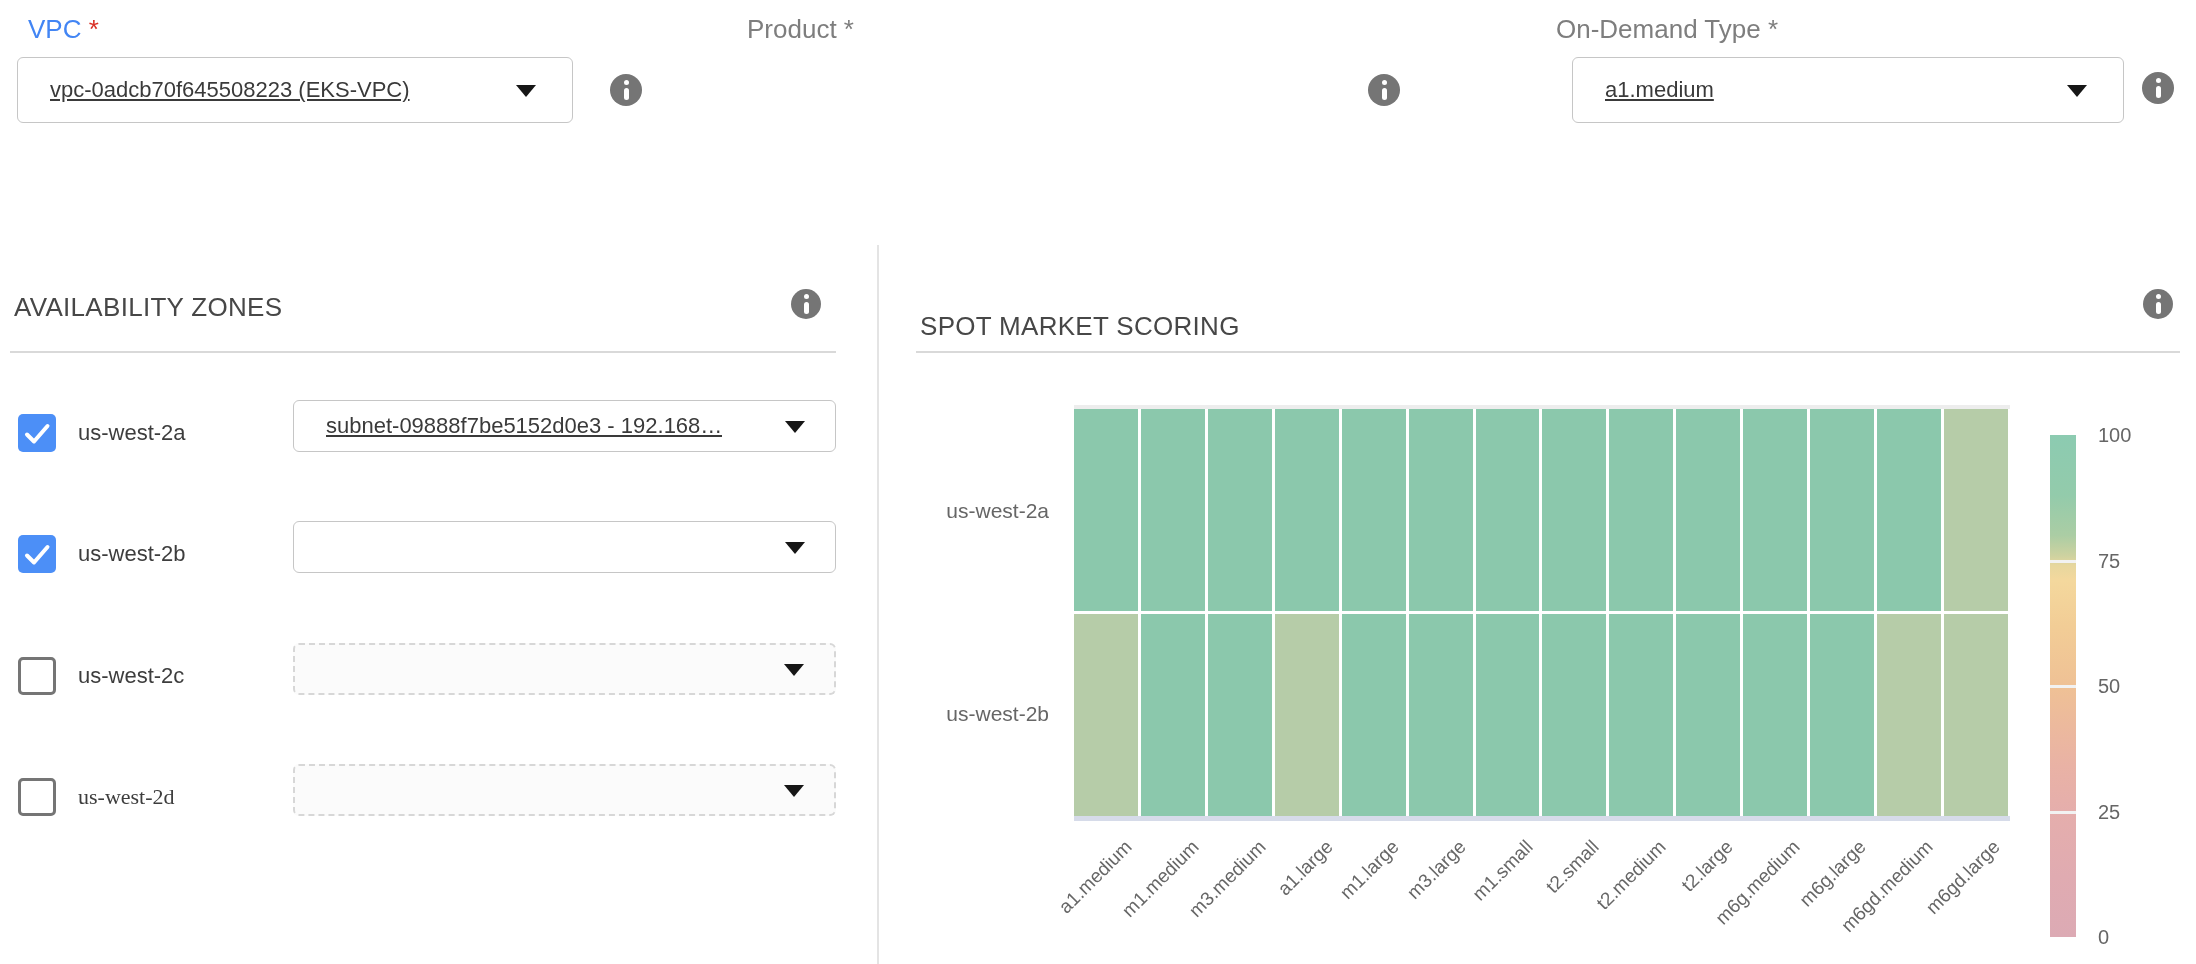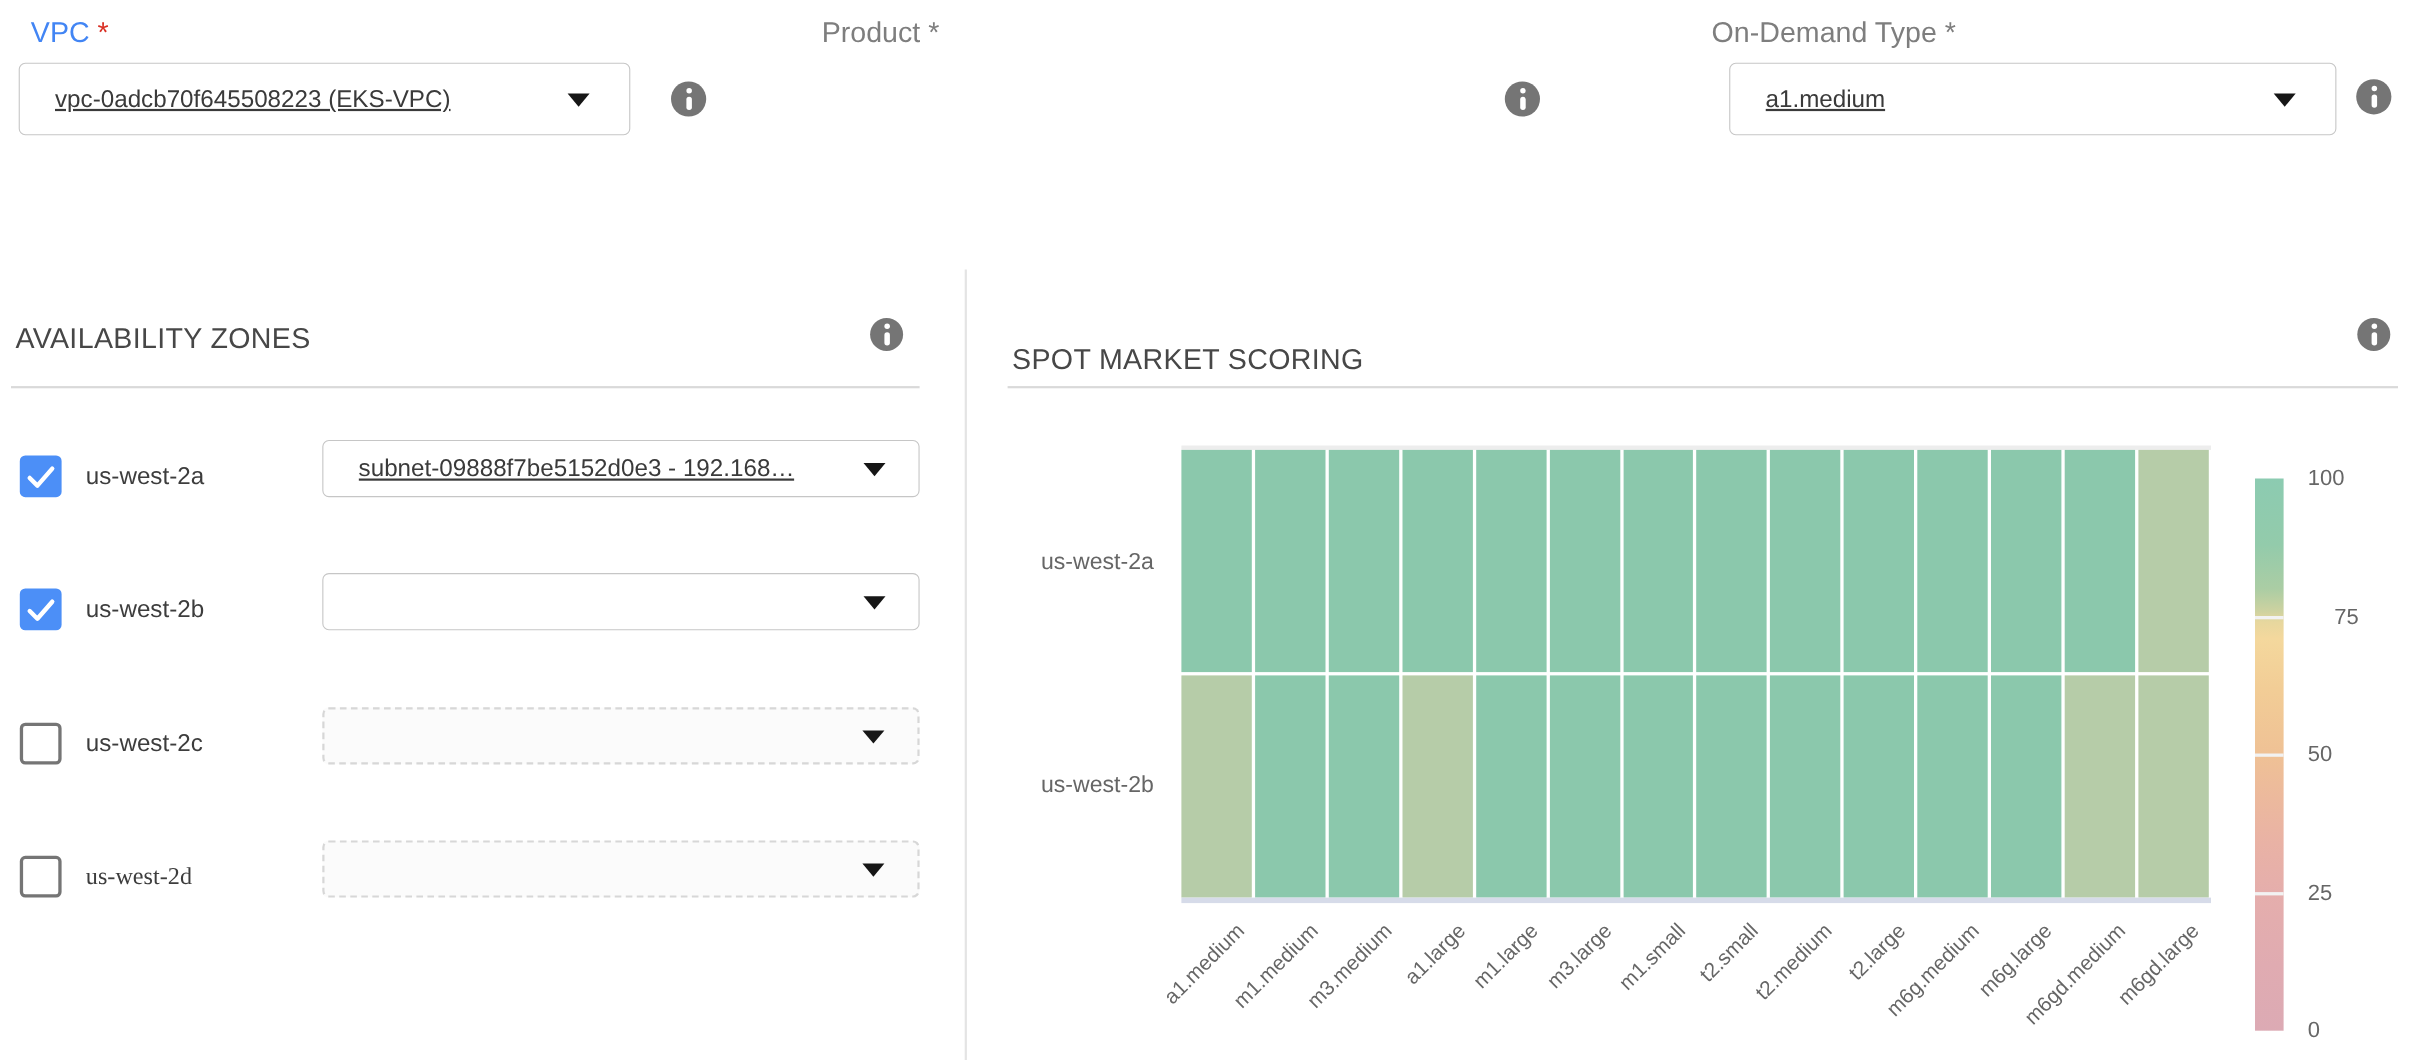--- a/index.html
+++ b/index.html
@@ -194,17 +194,17 @@
     <div class="xlabel" style="left: 1224.93px; top: 836px;">m3.large</div>
     <div class="xlabel" style="left: 1291.64px; top: 836px;">m1.small</div>
     <div class="xlabel" style="left: 1358.36px; top: 836px;">t2.small</div>
     <div class="xlabel" style="left: 1425.07px; top: 836px;">t2.medium</div>
     <div class="xlabel" style="left: 1491.79px; top: 836px;">t2.large</div>
     <div class="xlabel" style="left: 1558.5px; top: 836px;">m6g.medium</div>
     <div class="xlabel" style="left: 1625.21px; top: 836px;">m6g.large</div>
     <div class="xlabel" style="left: 1691.93px; top: 836px;">m6gd.medium</div>
     <div class="xlabel" style="left: 1758.64px; top: 836px;">m6gd.large</div>
     <div class="cb-label" style="top: 424px;">100</div>
-    <div class="cb-label" style="top: 549.5px; margin-left: 24px;">75</div>
+    <div class="cb-label" style="top: 549.5px;">75</div>
     <div class="cb-label" style="top: 675px;">50</div>
     <div class="cb-label" style="top: 800.5px;">25</div>
     <div class="cb-label" style="top: 926px;">0</div>
   </div>
 
 </body></html>

